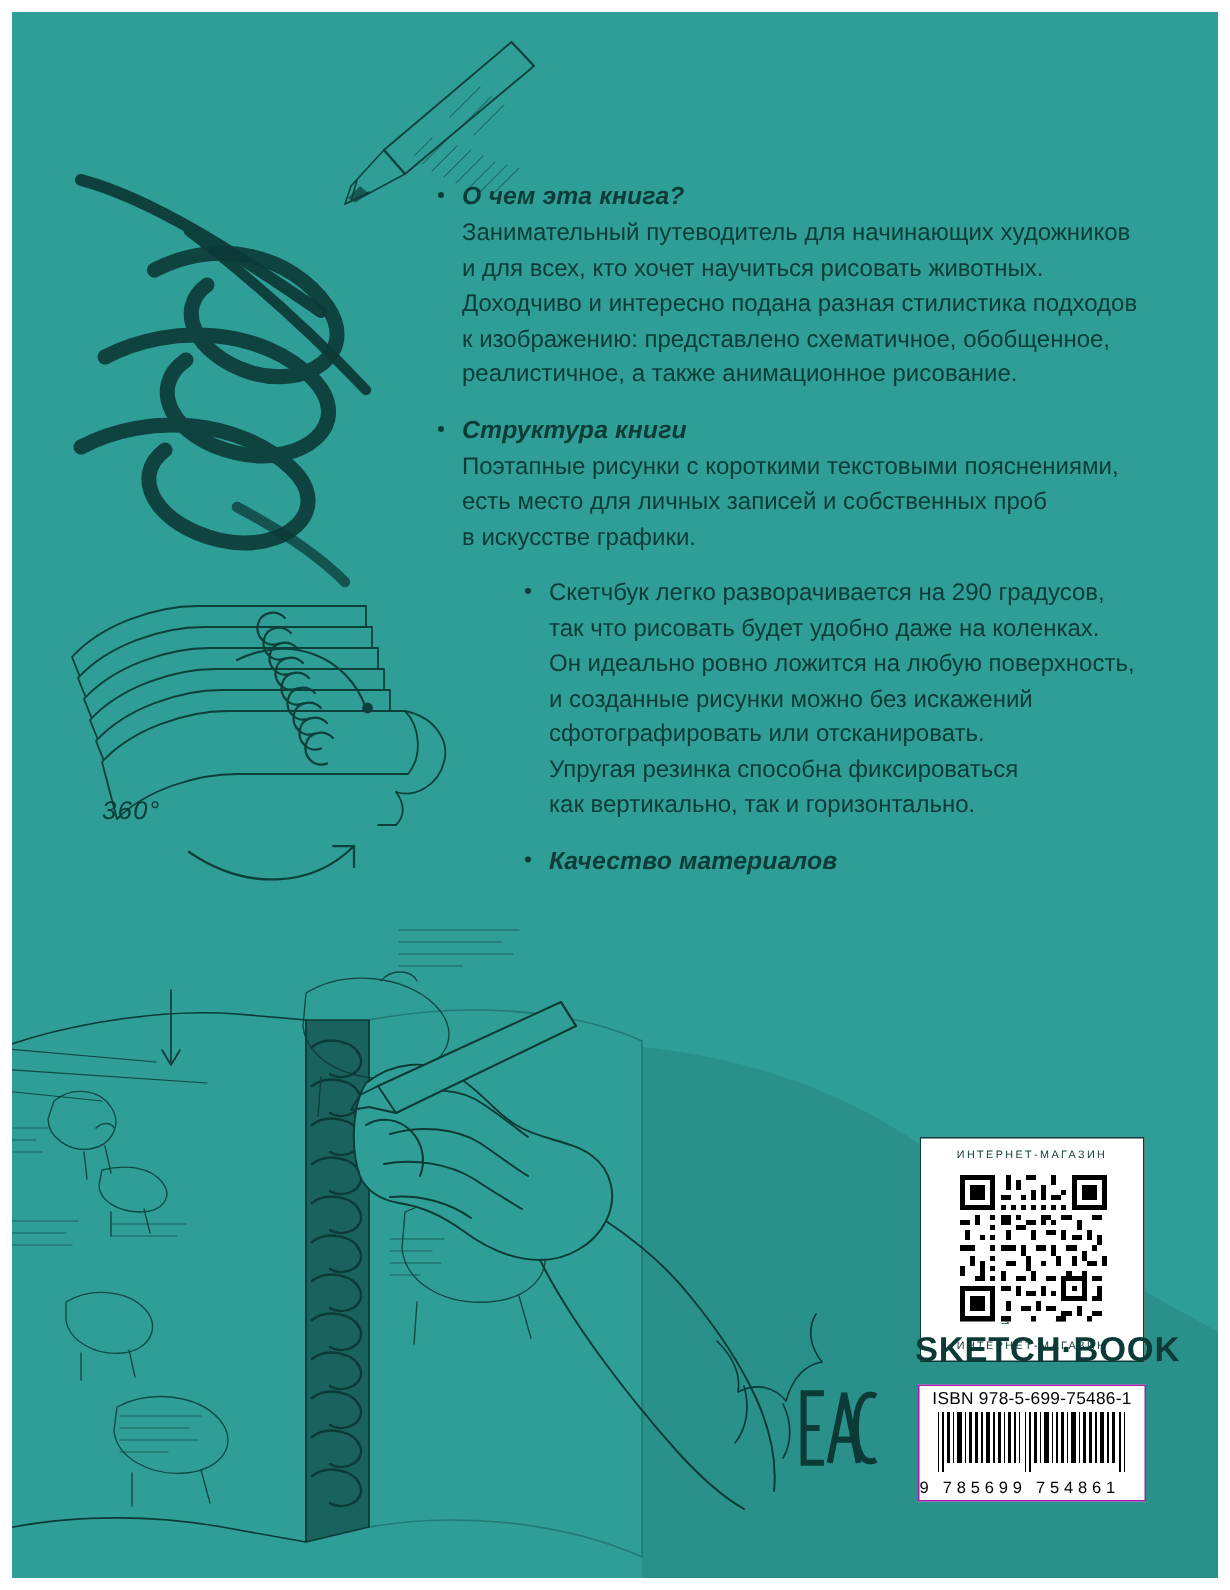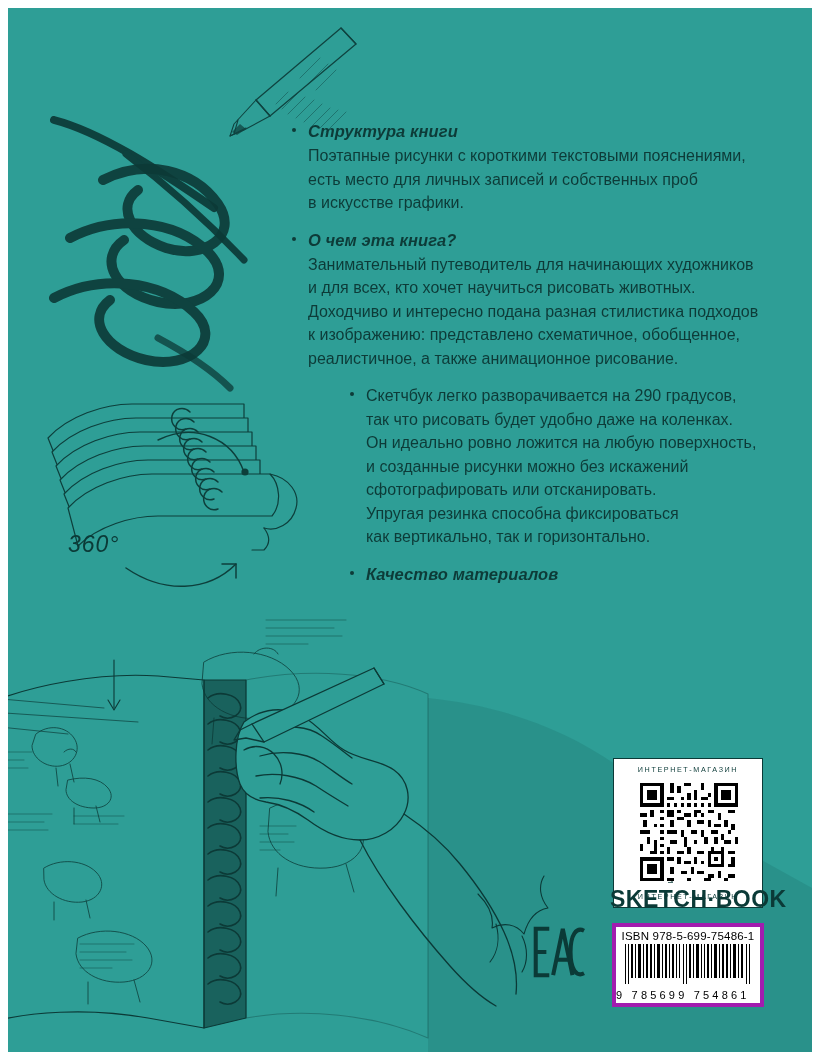--- a/index.html
+++ b/index.html
@@ -72,21 +72,21 @@
     line-height: 23.5px;
     margin: 0;
     white-space: pre-line;
   }
 
   
   .label-360 {
     position: absolute;
     left: 60px;
     top: 523px;
-    font-size: 23px;
+    font-size: 17px;
     font-style: italic;
     color: #0b3a37;
     letter-spacing: 1px;
     text-align: center;
   }
 
   
   .eac {
     position: absolute;
     left: 520px;
@@ -148,21 +148,21 @@
     color: #0b3a37;
   }
 
   
   .isbn-box {
     position: absolute;
     left: 604px;
     top: 915px;
     width: 152px;
     background: #ffffff;
-    border: 4px solid #a21caf;
+    border: 1px solid #a21caf;
     box-sizing: border-box;
     padding: 3px 0 2px 0;
   }
   .isbn-text {
     font-size: 11.5px;
     text-align: center;
     color: #000000;
     letter-spacing: 0.2px;
     margin-bottom: 2px;
   }
@@ -359,34 +359,34 @@
         <g opacity="0.12" stroke="none" fill="#0c3a37">
           <path d="M420 690 C520 700 600 740 660 800 L804 880 L804 1044 L420 1044 Z"></path>
         </g>
       </g>
     </svg>
 
     <div class="text-col">
 
       <div class="block">
         <span class="bullet"></span>
-        <p class="block-title">Структура книги</p>
-        <p class="block-body">Поэтапные рисунки с короткими текстовыми пояснениями,
-есть место для личных записей и собственных проб
-в искусстве графики.</p>
-      </div>
-
-      <div class="block">
-        <span class="bullet"></span>
         <p class="block-title">О чем эта книга?</p>
         <p class="block-body">Занимательный путеводитель для начинающих художников
 и для всех, кто хочет научиться рисовать животных.
 Доходчиво и интересно подана разная стилистика подходов
 к изображению: представлено схематичное, обобщенное,
 реалистичное, а также анимационное рисование.</p>
+      </div>
+
+      <div class="block">
+        <span class="bullet"></span>
+        <p class="block-title">Структура книги</p>
+        <p class="block-body">Поэтапные рисунки с короткими текстовыми пояснениями,
+есть место для личных записей и собственных проб
+в искусстве графики.</p>
       </div>
 
       <div class="block indent">
         <span class="bullet"></span>
         <p class="block-body">Скетчбук легко разворачивается на 290 градусов,
 так что рисовать будет удобно даже на коленках.
 Он идеально ровно ложится на любую поверхность,
 и созданные рисунки можно без искажений
 сфотографировать или отсканировать.
 Упругая резинка способна фиксироваться

